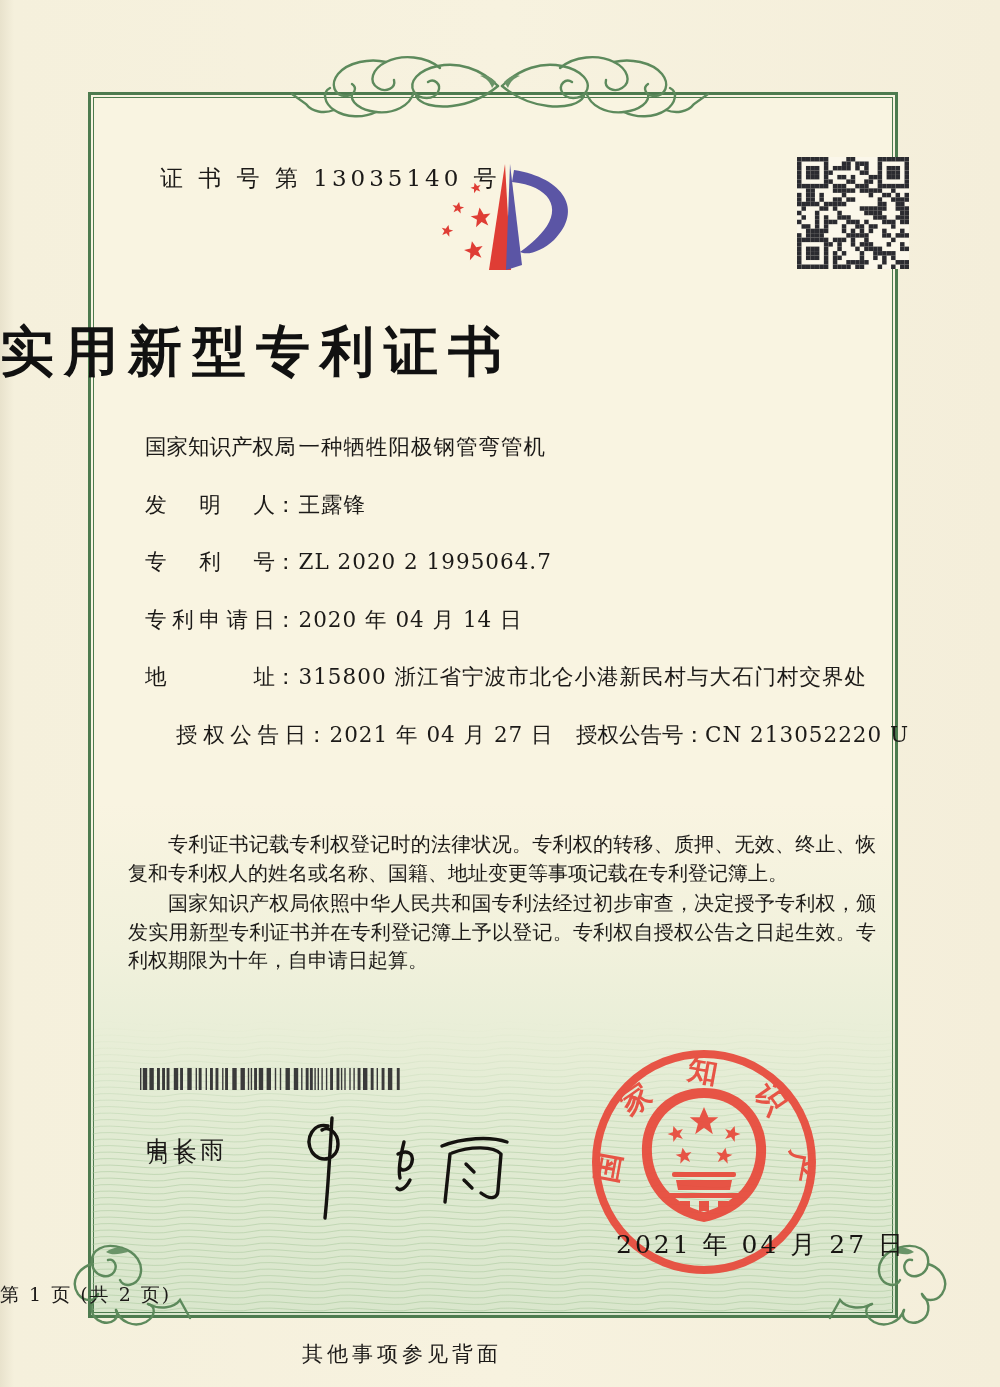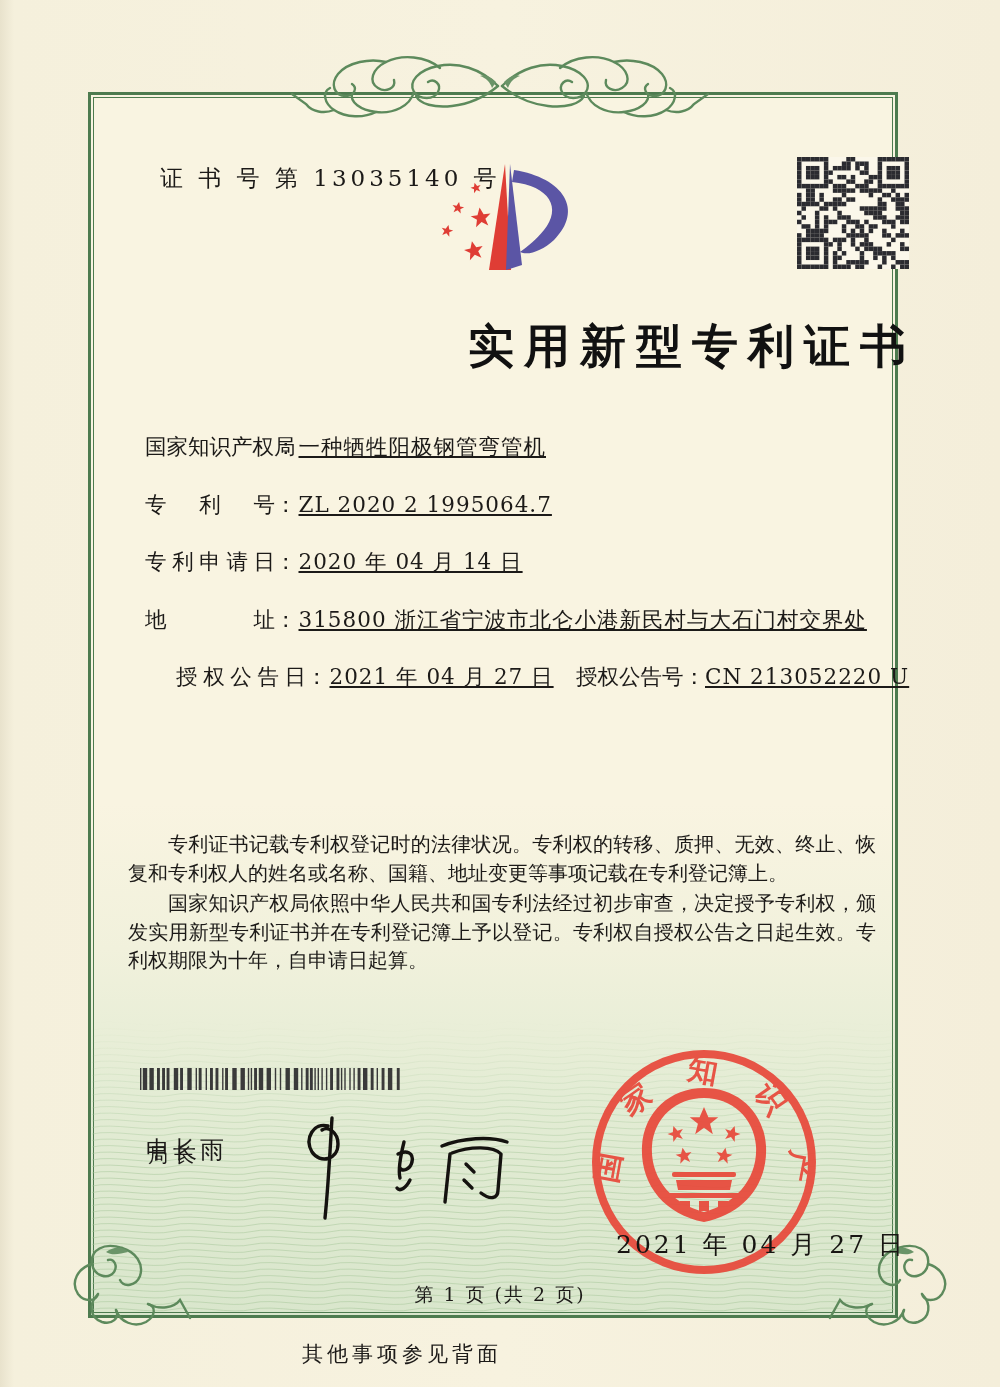--- a/index.html
+++ b/index.html
@@ -30,47 +30,47 @@
   .orn-br{position:absolute;left:828px;top:1238px;transform:scaleX(-1);}
   .orn path{stroke:#5d8a5c;fill:none;stroke-width:2.4;stroke-linecap:round;}
   .orn .fil{fill:#6a9468;stroke:none;}
   
   .cert-no{position:absolute;left:120px;top:163px;font-size:23px;letter-spacing:4px;margin-left:40px;}
   .logo{position:absolute;left:432px;top:158px;}
   .qr{position:absolute;left:797px;top:157px;width:112px;height:112px;background:#fbf7ea;}
   .qr svg{display:block;}
   .qr rect{fill:#2b2b30;}
   .title{
-    position:absolute;left:0;top:316px;width:916px;text-align:right;
-    font-size:46px;font-weight:bold;letter-spacing:10px;color:#111;
+    position:absolute;left:0;top:316px;width:916px;text-align:left;
+    font-size:54px;font-weight:bold;letter-spacing:10px;color:#111;
   }
   
   .fields{position:absolute;left:145px;top:432px;width:740px;font-size:21.5px;}
   .frow{height:57.6px;white-space:nowrap;}
   .flabel{display:inline-block;width:130px;text-align:justify;text-align-last:justify;vertical-align:top;}
   .fcolon{margin:0 2px 0 0;}
-  .fvalue{letter-spacing:1px;text-decoration:underline;}
+  .fvalue{letter-spacing:1px;}
   .grant-no{position:absolute;left:400px;top:0;}
   .frow.last{position:relative;margin-left:31px;}
   
   .paras{position:absolute;left:128px;top:830px;width:748px;font-size:20px;line-height:28.6px;text-align:justify;}
   .paras p{margin:0 0 2px 0;text-indent:2em;}
   
   .barcode{position:absolute;left:140px;top:1068px;}
   .barcode rect{fill:#3a3a3a;}
   
   .director-title{position:absolute;left:148px;top:1142px;font-size:20px;letter-spacing:6px;}
   .director-name{position:absolute;left:146px;top:1134px;font-size:24px;letter-spacing:3px;}
   .signature{position:absolute;left:292px;top:1112px;}
   .signature path{stroke:#14120f;stroke-width:3.4;fill:none;stroke-linecap:round;stroke-linejoin:round;}
   
   .seal{position:absolute;left:588px;top:1046px;opacity:.92;}
   .seal-date{position:absolute;left:616px;top:1228px;font-size:25px;letter-spacing:3px;color:#171512;}
   
-  .page-num{position:absolute;left:0;top:1282px;width:1000px;text-align:center;font-size:19px;letter-spacing:2px;}
+  .page-num{position:absolute;left:0;top:1282px;width:1000px;text-align:left;font-size:19px;letter-spacing:2px;}
   .back-note{position:absolute;left:0;top:1340px;width:804px;text-align:center;font-size:21px;letter-spacing:4px;}
 </style>
 </head>
 <body>
 
 <div class="page">
 
   <div class="frame">
     <div class="frame-inner"></div>
   </div>
@@ -514,20 +514,23 @@
       </svg>
   </div>
 
   <div class="title">实用新型专利证书</div>
 
   <div class="fields">
     <div class="frow">
       <span class="flabel">国家知识产权局</span><span class="fcolon">：</span><span class="fvalue">一种牺牲阳极钢管弯管机</span>
     </div>
     <div class="frow">
+      <span class="flabel">发明人</span><span class="fcolon">：</span><span class="fvalue">王露锋</span>
+    </div>
+    <div class="frow">
       <span class="flabel">专利号</span><span class="fcolon">：</span><span class="fvalue">ZL 2020 2 1995064.7</span>
     </div>
     <div class="frow">
       <span class="flabel">专利申请日</span><span class="fcolon">：</span><span class="fvalue">2020 年 04 月 14 日</span>
     </div>
     <div class="frow">
       <span class="flabel">地址</span><span class="fcolon">：</span><span class="fvalue">315800 浙江省宁波市北仑小港新民村与大石门村交界处</span>
     </div>
     <div class="frow last">
       <span class="flabel">授权公告日</span><span class="fcolon">：</span><span class="fvalue">2021 年 04 月 27 日</span>

